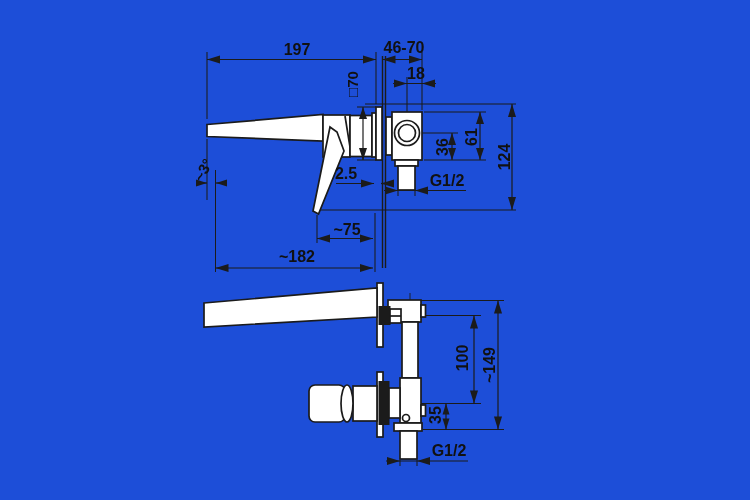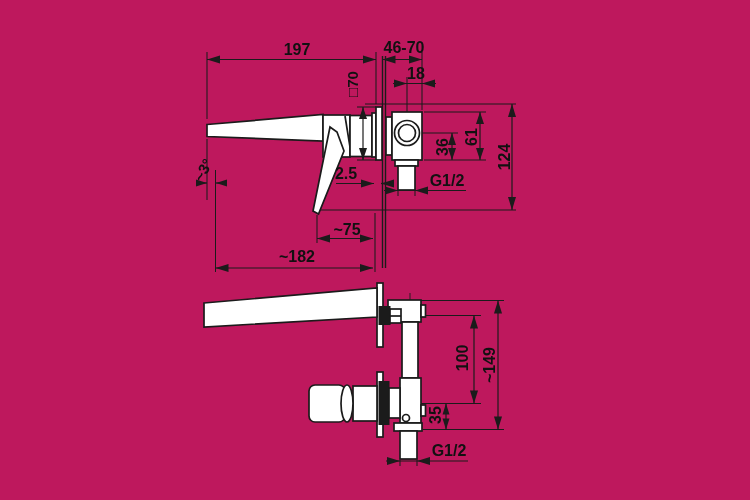--- a/index.html
+++ b/index.html
@@ -1,17 +1,17 @@
 <!DOCTYPE html>
 <html><head>
 <meta charset="utf-8">
 <style>
   html,body{margin:0;padding:0;background:#ffffff;}
   body{width:750px;height:500px;overflow:hidden;font-family:"Liberation Sans","DejaVu Sans",sans-serif;}
-  #stage{width:750px;height:500px;position:relative;background:#be185d;}
+  #stage{width:750px;height:500px;position:relative;background:#1d4ed8;}
   svg{display:block;}
   .outline{fill:#ffffff;stroke:#1b1b1b;stroke-width:1.7;stroke-linejoin:miter;}
   .outline-nf{fill:none;stroke:#1b1b1b;stroke-width:1.7;}
   .dark{fill:#1b1b1b;stroke:#1b1b1b;stroke-width:1;}
   .dim{stroke:#1b1b1b;stroke-width:1.2;fill:none;}
   .thin{stroke:#1b1b1b;stroke-width:1.05;fill:none;}
   .wall{stroke:#1b1b1b;stroke-width:1.4;fill:none;}
   .ctr{stroke:#1b1b1b;stroke-width:0.9;fill:none;stroke-dasharray:10 3 2 3;}
   .arr{fill:#1b1b1b;stroke:none;}
   text{fill:#111111;font-family:"Liberation Sans","DejaVu Sans",sans-serif;font-weight:bold;font-size:16px;}

